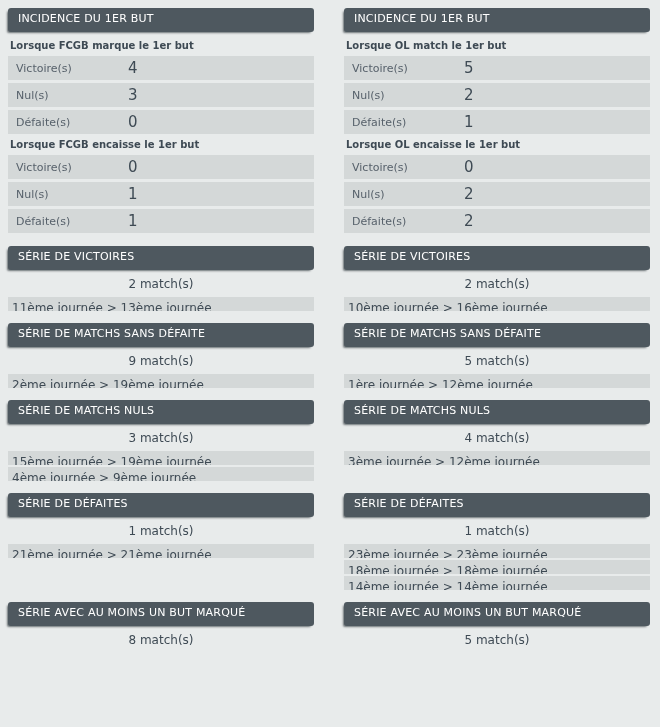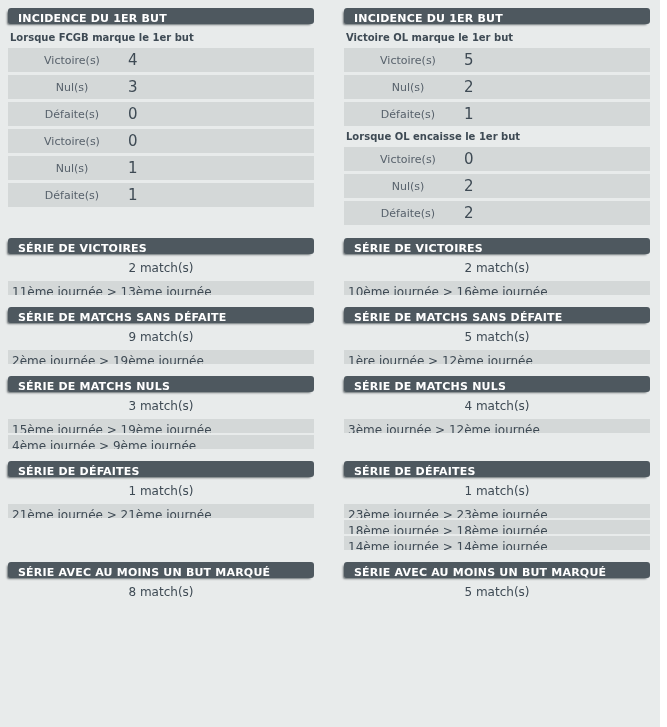--- a/index.html
+++ b/index.html
@@ -18,45 +18,44 @@
     display: grid;
     grid-template-columns: 1fr 1fr;
     column-gap: 30px;
     row-gap: 10px;
     align-items: start;
   }
   .section { min-width: 0; }
   .sec-header {
     background: var(--header-bg, #4e585f);
     color: var(--header-text, #ffffff);
-    height: 16px;
+    height: 24px;
     line-height: 22px;
     padding: 0 10px;
     border-radius: 3px;
     box-shadow: -2px 2px 2px -1px rgba(42, 50, 56, 0.65);
     font-size: 11px;
-    font-weight: bold;
+    font-weight: normal;
     letter-spacing: 0.2px;
     white-space: nowrap;
     overflow: hidden;
   }
   .subtitle {
     font-size: 10px;
     font-weight: bold;
     color: var(--text-dark, #3e4a54);
     margin: 8px 0 5px 2px;
   }
   .stat-group + .stat-group .subtitle { margin-top: 5px; }
   .stat-row {
     background: var(--row-bg, #d4d8d8);
     height: 24px;
     margin-bottom: 3px;
     display: flex;
     align-items: center;
-    text-align: center;
   }
   .stat-label {
     width: 112px;
     padding-left: 8px;
     font-size: 11px;
     color: var(--text-label, #57616b);
     flex: none;
   }
   .stat-value {
     font-size: 15px;
@@ -102,20 +101,21 @@
     <span class="stat-label">Nul(s)</span>
     <span class="stat-value">3</span>
   </div>
               <div class="stat-row">
     <span class="stat-label">Défaite(s)</span>
     <span class="stat-value">0</span>
   </div>
             </div>
   </div>
           <div class="stat-group">
+    <div class="subtitle">Lorsque FCGB encaisse le 1er but</div>
     <div class="stat-rows">
               <div class="stat-row">
     <span class="stat-label">Victoire(s)</span>
     <span class="stat-value">0</span>
   </div>
               <div class="stat-row">
     <span class="stat-label">Nul(s)</span>
     <span class="stat-value">1</span>
   </div>
               <div class="stat-row">
@@ -125,21 +125,21 @@
             </div>
   </div>
         </div>
   </section>
       <section class="section">
     <div class="sec-header">
       <span class="sec-title">INCIDENCE DU 1ER BUT</span>
     </div>
     <div class="sec-body">
           <div class="stat-group">
-    <div class="subtitle">Victoire OL marque le 1er but</div>
+    <div class="subtitle">Lorsque OL match le 1er but</div>
     <div class="stat-rows">
               <div class="stat-row">
     <span class="stat-label">Victoire(s)</span>
     <span class="stat-value">5</span>
   </div>
               <div class="stat-row">
     <span class="stat-label">Nul(s)</span>
     <span class="stat-value">2</span>
   </div>
               <div class="stat-row">

